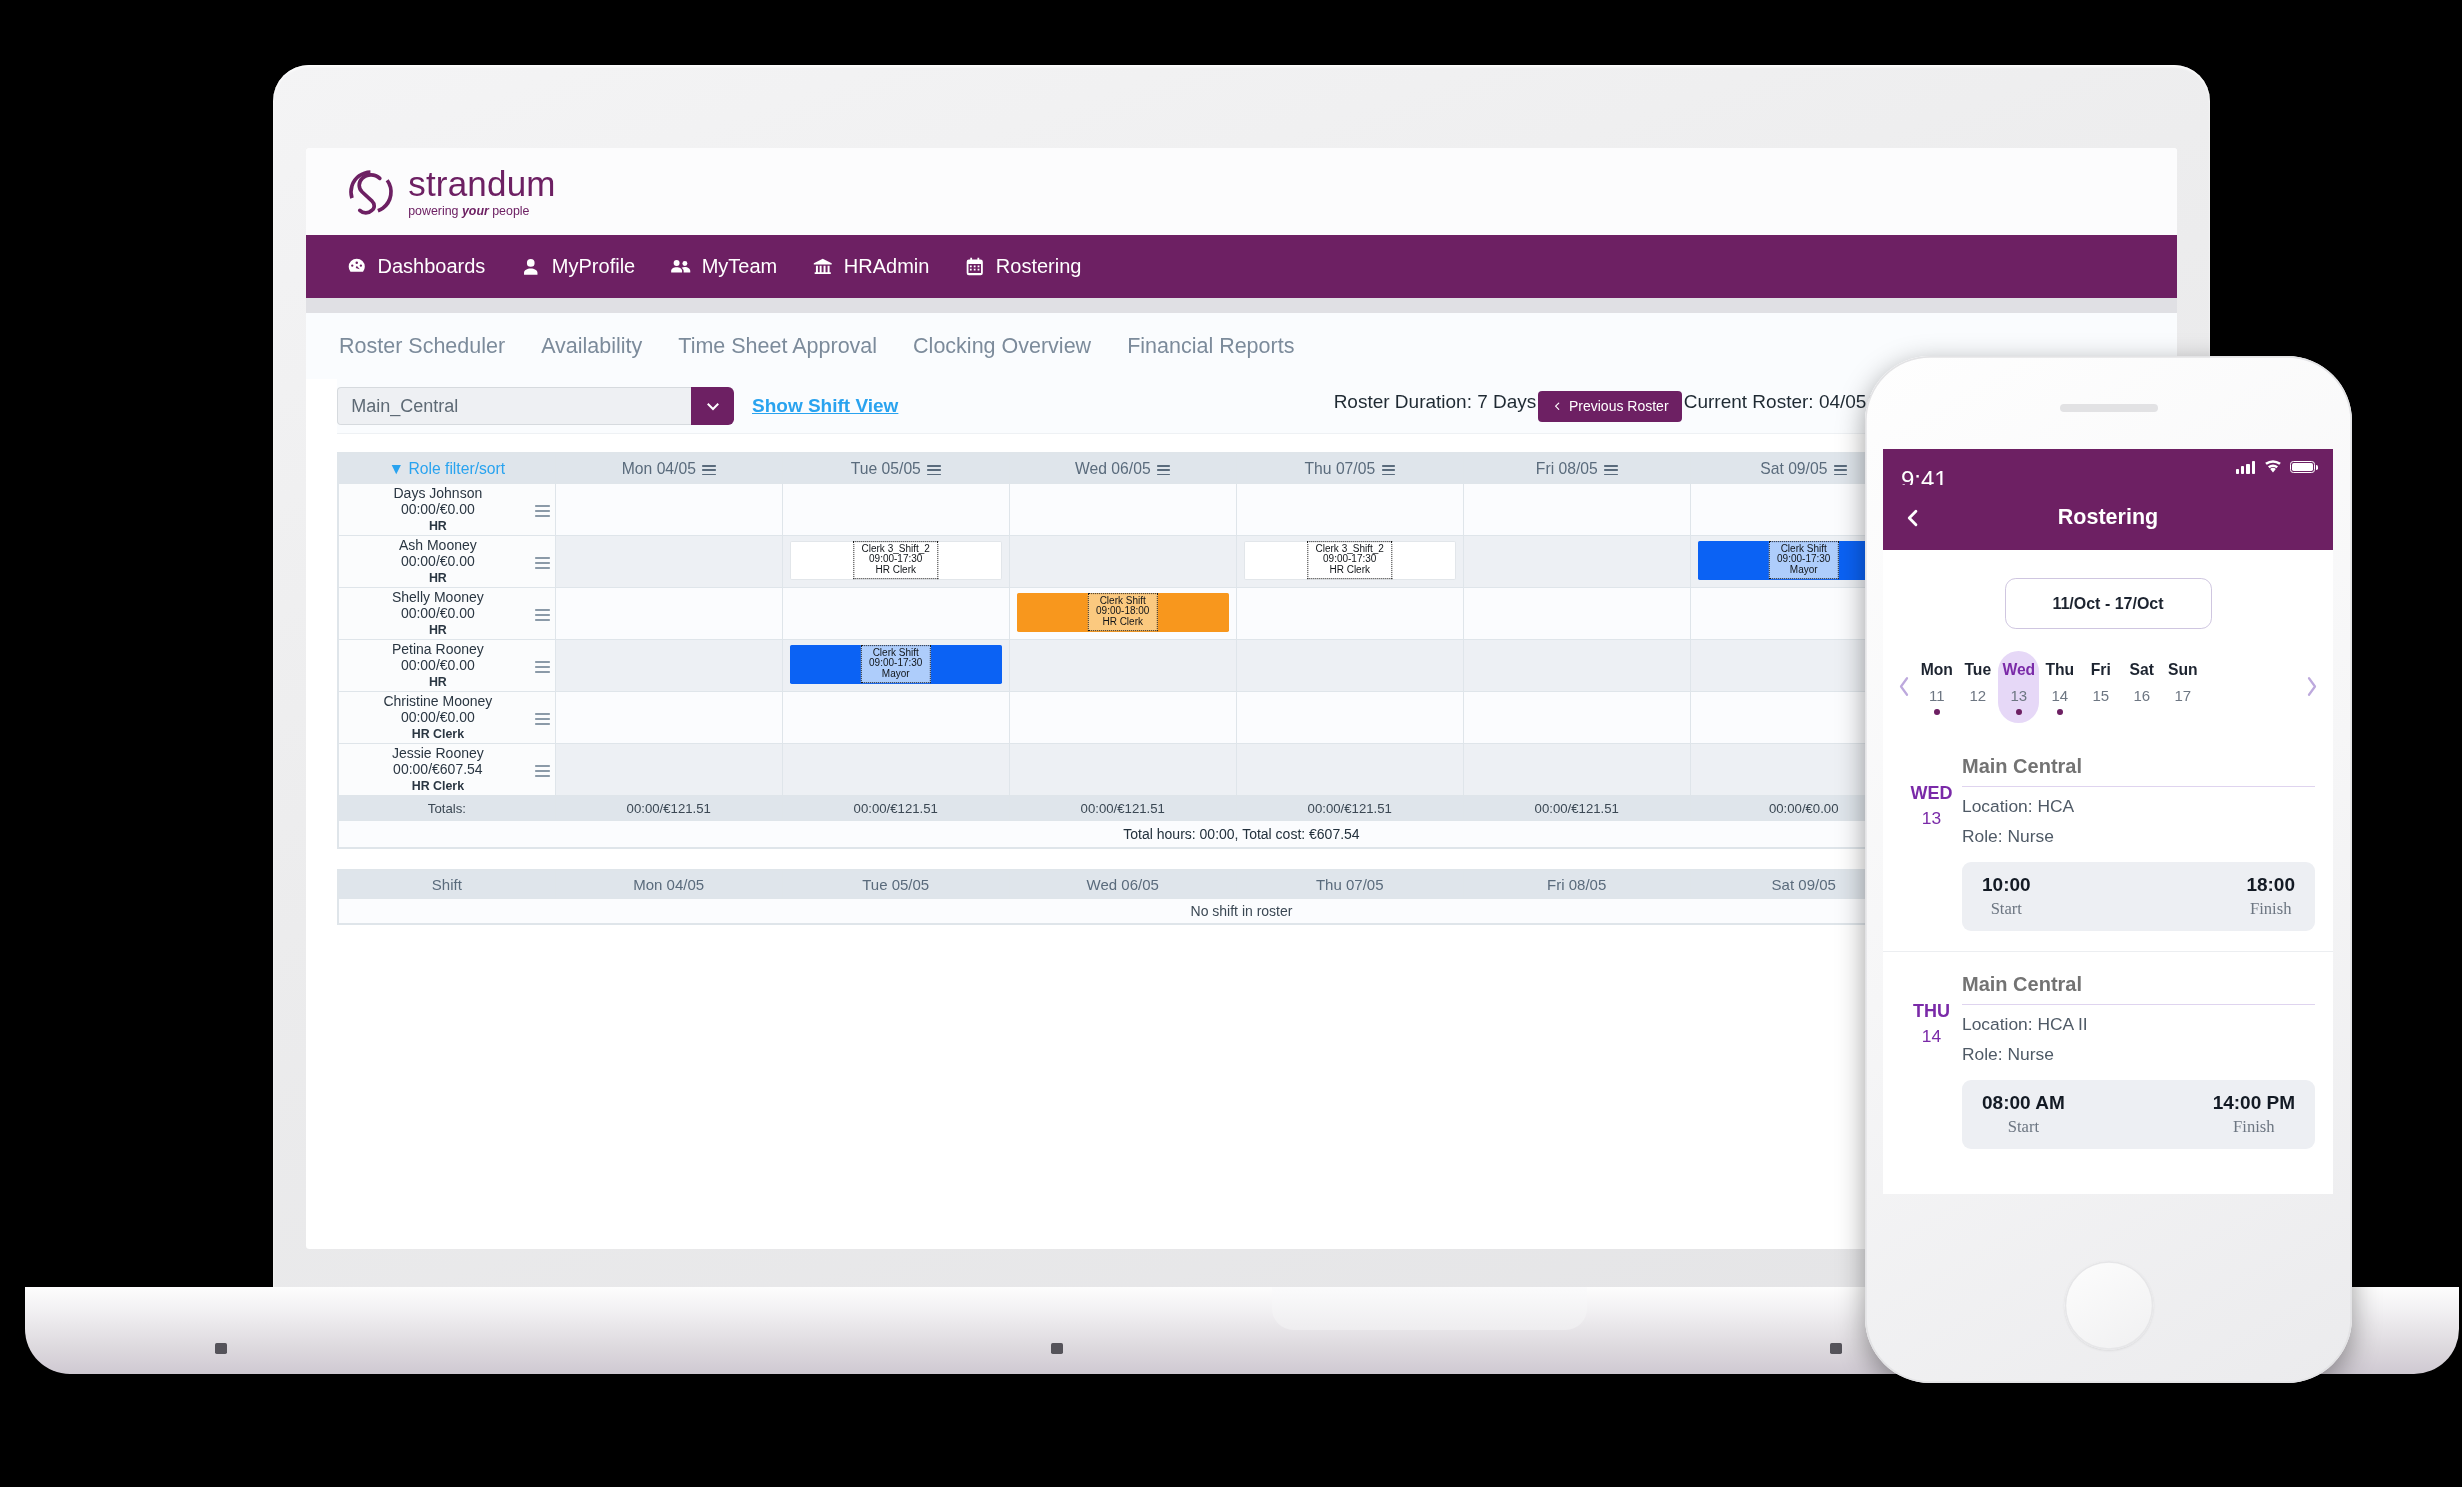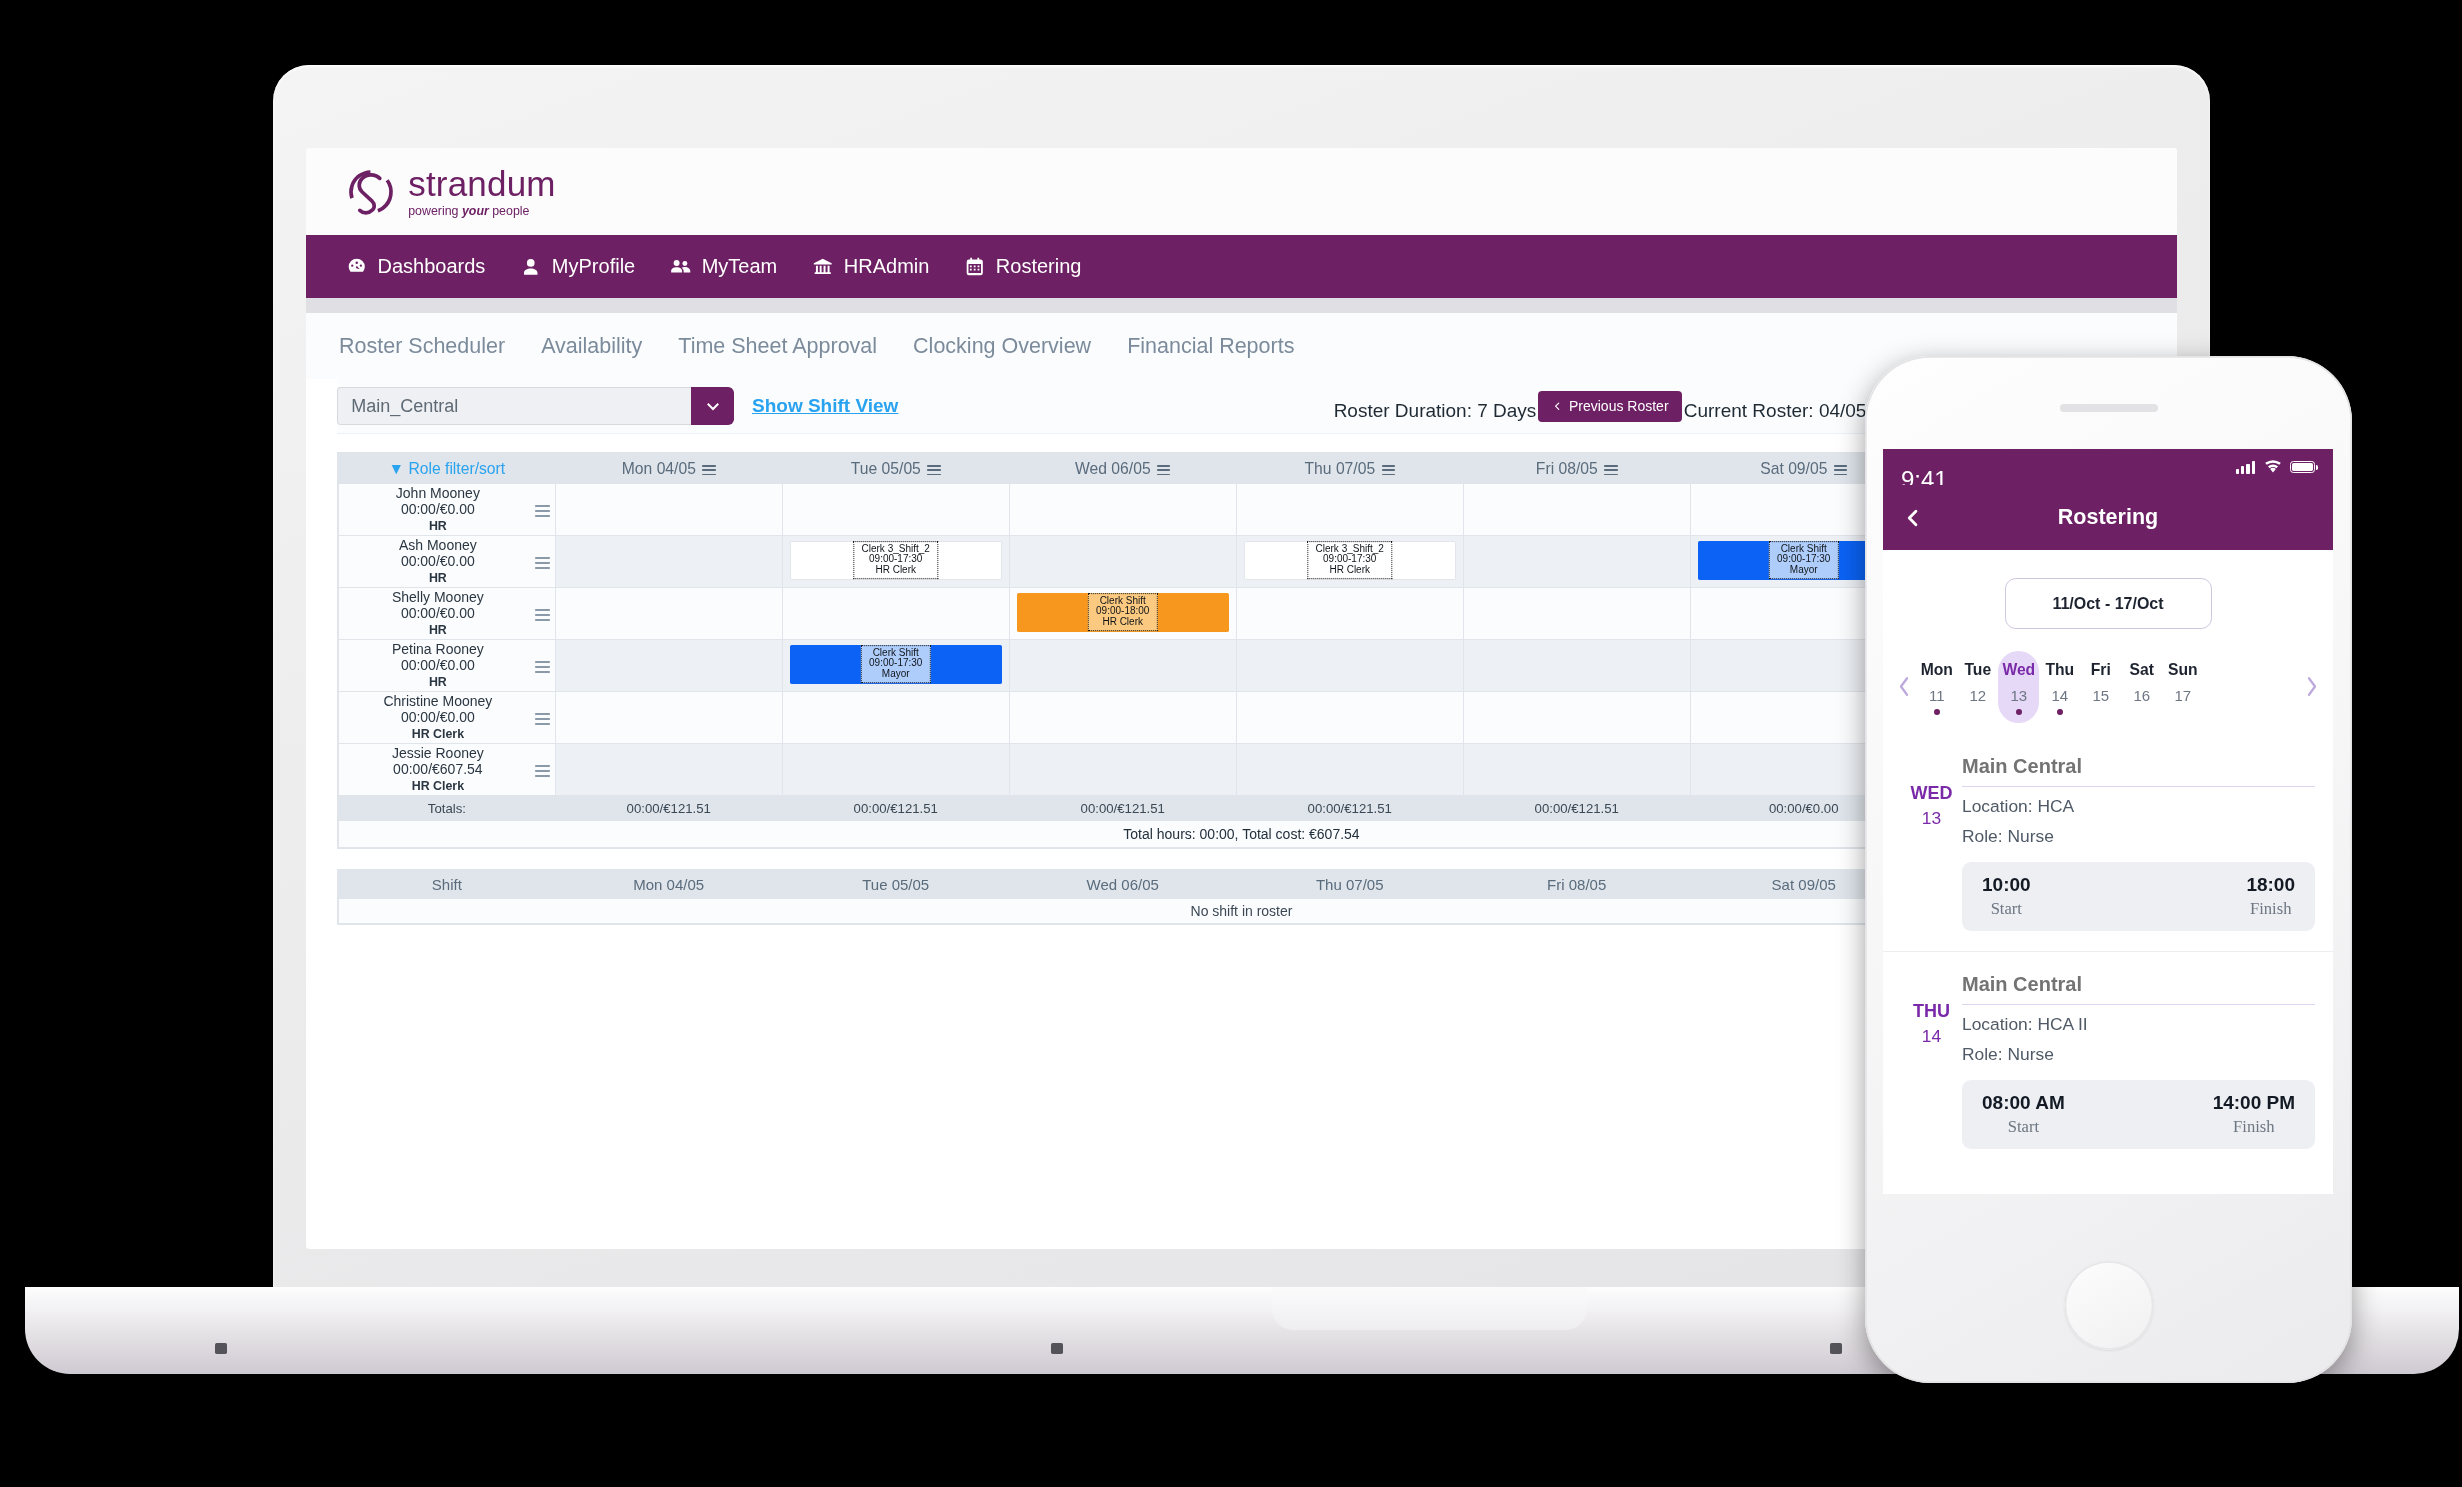--- a/index.html
+++ b/index.html
@@ -81,21 +81,21 @@
     border-radius: 4.1px 0 0 4.1px; display: flex; align-items: center; padding-left: 13.2px;
     font-size: 18px; color: #5e6a75;
   }
   .select-arrow {
     width: 43px; background: #6d2063; border-radius: 0 5.8px 5.8px 0;
     display: flex; align-items: center; justify-content: center; cursor: pointer;
   }
   .select-arrow svg { width: 18px; height: 18px; stroke: #fff; fill: none; stroke-width: 2.6; }
   .shiftview-link { font-size: 19px; color: #29a3ef; text-decoration: underline; font-weight: bold; cursor: pointer; }
 
-  .tb-right { margin-left: auto; display: flex; align-items: flex-end; gap: 2px; padding-right: 3.3px; }
+  .tb-right { margin-left: auto; display: flex; align-items: flex-start; gap: 2px; padding-right: 3.3px; }
   .tb-label { font-size: 19px; color: #1f2a33; white-space: nowrap; }
   .btn-purple {
     background: #6d2063; color: #fff; border-radius: 4.1px; font-size: 14px;
     padding: 7.5px 13.2px; display: flex; align-items: center; gap: 6.6px; cursor: pointer; white-space: nowrap;
   }
   .btn-ico { width: 23px; height: 30px; background: #6d2063; border-radius: 4.1px; display:flex; align-items:center; justify-content:center; cursor:pointer; padding: 0 7.5px; }
   .btn-ico svg { width: 16.6px; height: 16.6px; fill: #fff; }
 
   
   .gridwrap { margin: 18px 31px 0 31px; border: 0.8px solid #dfe5ea; }
@@ -358,21 +358,21 @@
                 <th class="hdr-day"><span>Wed 06/05</span><span class="burger dark"><i></i><i></i><i></i></span></th>
                 <th class="hdr-day"><span>Thu 07/05</span><span class="burger dark"><i></i><i></i><i></i></span></th>
                 <th class="hdr-day"><span>Fri 08/05</span><span class="burger dark"><i></i><i></i><i></i></span></th>
                 <th class="hdr-day"><span>Sat 09/05</span><span class="burger dark"><i></i><i></i><i></i></span></th>
                 <th class="hdr-day"><span>Sun 10/05</span><span class="burger dark"><i></i><i></i><i></i></span></th>
               </tr>
             </thead>
             <tbody id="roster-body">
                 <tr>
                   <td class="emp-cell">
-                    <div class="emp-name">John Mooney</div>
+                    <div class="emp-name">Days Johnson</div>
                     <div class="emp-hours">00:00/€0.00</div>
                     <div class="emp-role">HR</div>
                     <span class="emp-burger burger">
                       <i></i>
                       <i></i>
                       <i></i>
                     </span>
                   </td>
                   <td class="daycell"></td>
                   <td class="daycell"></td>

